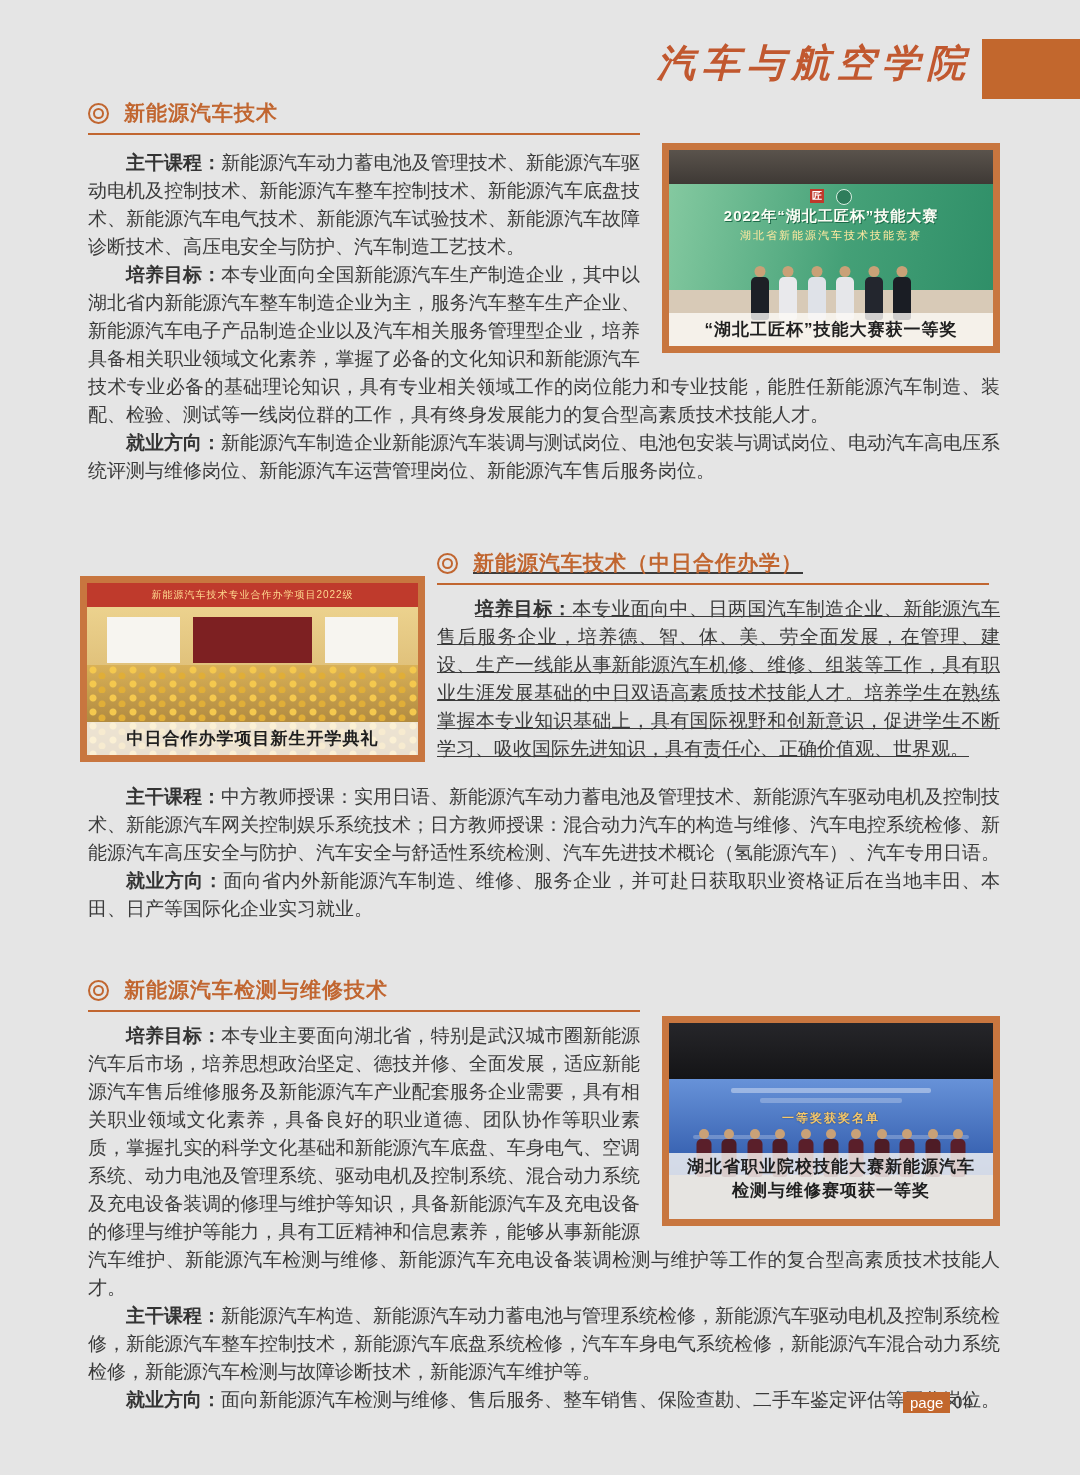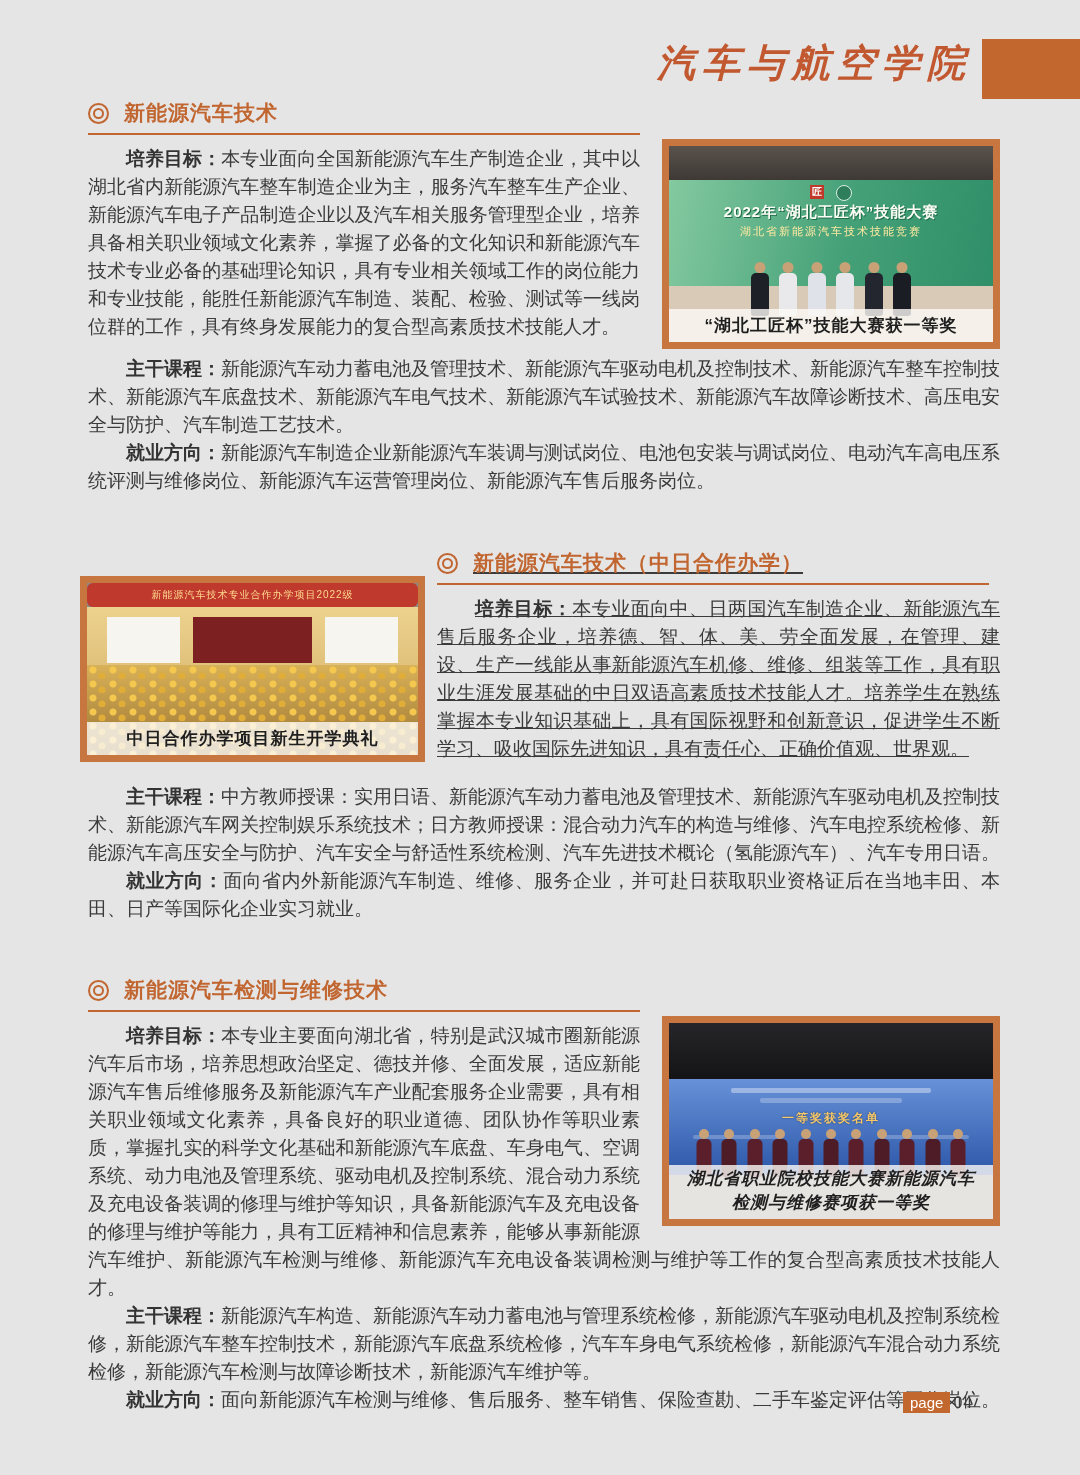--- a/index.html
+++ b/index.html
@@ -29,21 +29,21 @@
   .mt2{margin-top:20px;}
 
   
   .photo{border:7px solid #c8763f;position:relative;overflow:hidden;margin:0;padding:0;background:#8a8a8a;}
   .photo1{float:right;width:324px;height:196px;margin:-6px 0 0 22px;}
   .photo3{float:right;width:324px;height:196px;margin:-6px 0 12px 22px;}
   .photo2{width:331px;height:172px;margin:28px 0 0 -8px;flex:none;}
   .caption{position:absolute;left:0;right:0;bottom:0;background:rgba(252,250,246,.8);color:#1f1f1f;
            font-weight:bold;text-align:center;font-size:17px;letter-spacing:1px;}
   .photo1 .caption,.photo2 .caption{height:33px;line-height:33px;}
-  .photo3 .caption{height:52px;line-height:24px;padding:2px 10px 0 10px;font-style:italic;}
+  .photo3 .caption{height:52px;line-height:24px;padding:2px 10px 12px 10px;}
 
   
   .person{position:relative;display:inline-block;width:20px;height:54px;margin:0 2px;vertical-align:bottom;}
   .person::before{content:"";position:absolute;top:0;left:50%;transform:translateX(-50%);
                   width:11px;height:11px;border-radius:50%;background:#c9a177;}
   .person::after{content:"";position:absolute;top:11px;left:50%;transform:translateX(-50%);
                  width:18px;height:43px;border-radius:5px 5px 3px 3px;background:var(--shirt,#333);}
   .photo3 .person{width:17px;height:48px;}
   .photo3 .person::before{width:10px;height:10px;}
   .photo3 .person::after{top:10px;width:15px;height:38px;}
@@ -56,21 +56,21 @@
   .logo-red{display:inline-block;width:14px;height:14px;background:#c0392b;color:#fff;font-size:10px;
             line-height:14px;font-weight:bold;text-align:center;}
   .logo-round{display:inline-block;width:14px;height:14px;border-radius:50%;background:#2e7d5b;border:1px solid #d8efe2;}
   .ph1-line1{font-size:15px;font-weight:bold;color:#fdfdf5;text-shadow:1px 1px 0 #1e6b4a;letter-spacing:1px;margin-top:3px;}
   .ph1-line2{font-size:11px;color:#ffe9a0;letter-spacing:2px;margin-top:2px;}
   .ph1-ground{position:absolute;bottom:0;left:0;right:0;height:56px;background:#d8cab7;}
   .p1-people{position:absolute;bottom:26px;left:0;right:0;text-align:center;}
 
   
   .ph2-banner{position:absolute;top:0;left:0;right:0;height:24px;background:#bf3a2c;color:#ffd98f;
-              font-size:10px;line-height:24px;text-align:center;white-space:nowrap;overflow:hidden;letter-spacing:1px;border-radius:6px;}
+              font-size:10px;line-height:24px;text-align:center;white-space:nowrap;overflow:hidden;letter-spacing:1px;}
   .ph2-hall{position:absolute;top:24px;left:0;right:0;bottom:0;background:linear-gradient(#ecd28e,#cfa95f);}
   .scr{position:absolute;top:10px;height:46px;}
   .scr-l{left:6%;width:22%;background:#f7f5f0;}
   .scr-c{left:32%;width:36%;background:#7d2022;}
   .scr-r{left:72%;width:22%;background:#f7f5f0;}
   .ph2-crowd{position:absolute;bottom:0;left:0;right:0;height:90px;
      background:
        radial-gradient(circle at 6px 5px,#f4c84e 3px,rgba(0,0,0,0) 4px),
        radial-gradient(circle at 15px 11px,#e0ae38 3px,rgba(0,0,0,0) 4px),
        linear-gradient(#d9b158,#9a7433);
@@ -128,22 +128,22 @@
         <div class="p1-people">
           <i class="person" style="--shirt:#1d2026"></i>
           <i class="person" style="--shirt:#e9e9ec"></i>
           <i class="person" style="--shirt:#dfe2e8"></i>
           <i class="person" style="--shirt:#e6e7ea"></i>
           <i class="person" style="--shirt:#23262e"></i>
           <i class="person" style="--shirt:#1a1d24"></i>
         </div>
         <figcaption class="caption">“湖北工匠杯”技能大赛获一等奖</figcaption>
       </figure>
+      <p class="para mt"><b>主干课程：</b><span>新能源汽车动力蓄电池及管理技术、新能源汽车驱动电机及控制技术、新能源汽车整车控制技术、新能源汽车底盘技术、新能源汽车电气技术、新能源汽车试验技术、新能源汽车故障诊断技术、高压电安全与防护、汽车制造工艺技术。</span></p>
       <p class="para"><b>培养目标：</b><span>本专业面向全国新能源汽车生产制造企业，其中以湖北省内新能源汽车整车制造企业为主，服务汽车整车生产企业、新能源汽车电子产品制造企业以及汽车相关服务管理型企业，培养具备相关职业领域文化素养，掌握了必备的文化知识和新能源汽车技术专业必备的基础理论知识，具有专业相关领域工作的岗位能力和专业技能，能胜任新能源汽车制造、装配、检验、测试等一线岗位群的工作，具有终身发展能力的复合型高素质技术技能人才。</span></p>
-      <p class="para mt"><b>主干课程：</b><span>新能源汽车动力蓄电池及管理技术、新能源汽车驱动电机及控制技术、新能源汽车整车控制技术、新能源汽车底盘技术、新能源汽车电气技术、新能源汽车试验技术、新能源汽车故障诊断技术、高压电安全与防护、汽车制造工艺技术。</span></p>
       <p class="para"><b>就业方向：</b><span>新能源汽车制造企业新能源汽车装调与测试岗位、电池包安装与调试岗位、电动汽车高电压系统评测与维修岗位、新能源汽车运营管理岗位、新能源汽车售后服务岗位。</span></p>
     </div>
   </section>
 
   <section class="sec" id="sec2">
     <div class="row2">
       <figure class="photo photo2">
         <div class="ph2-banner">新能源汽车技术专业合作办学项目2022级</div>
         <div class="ph2-hall">
           <div class="scr scr-l"></div>

